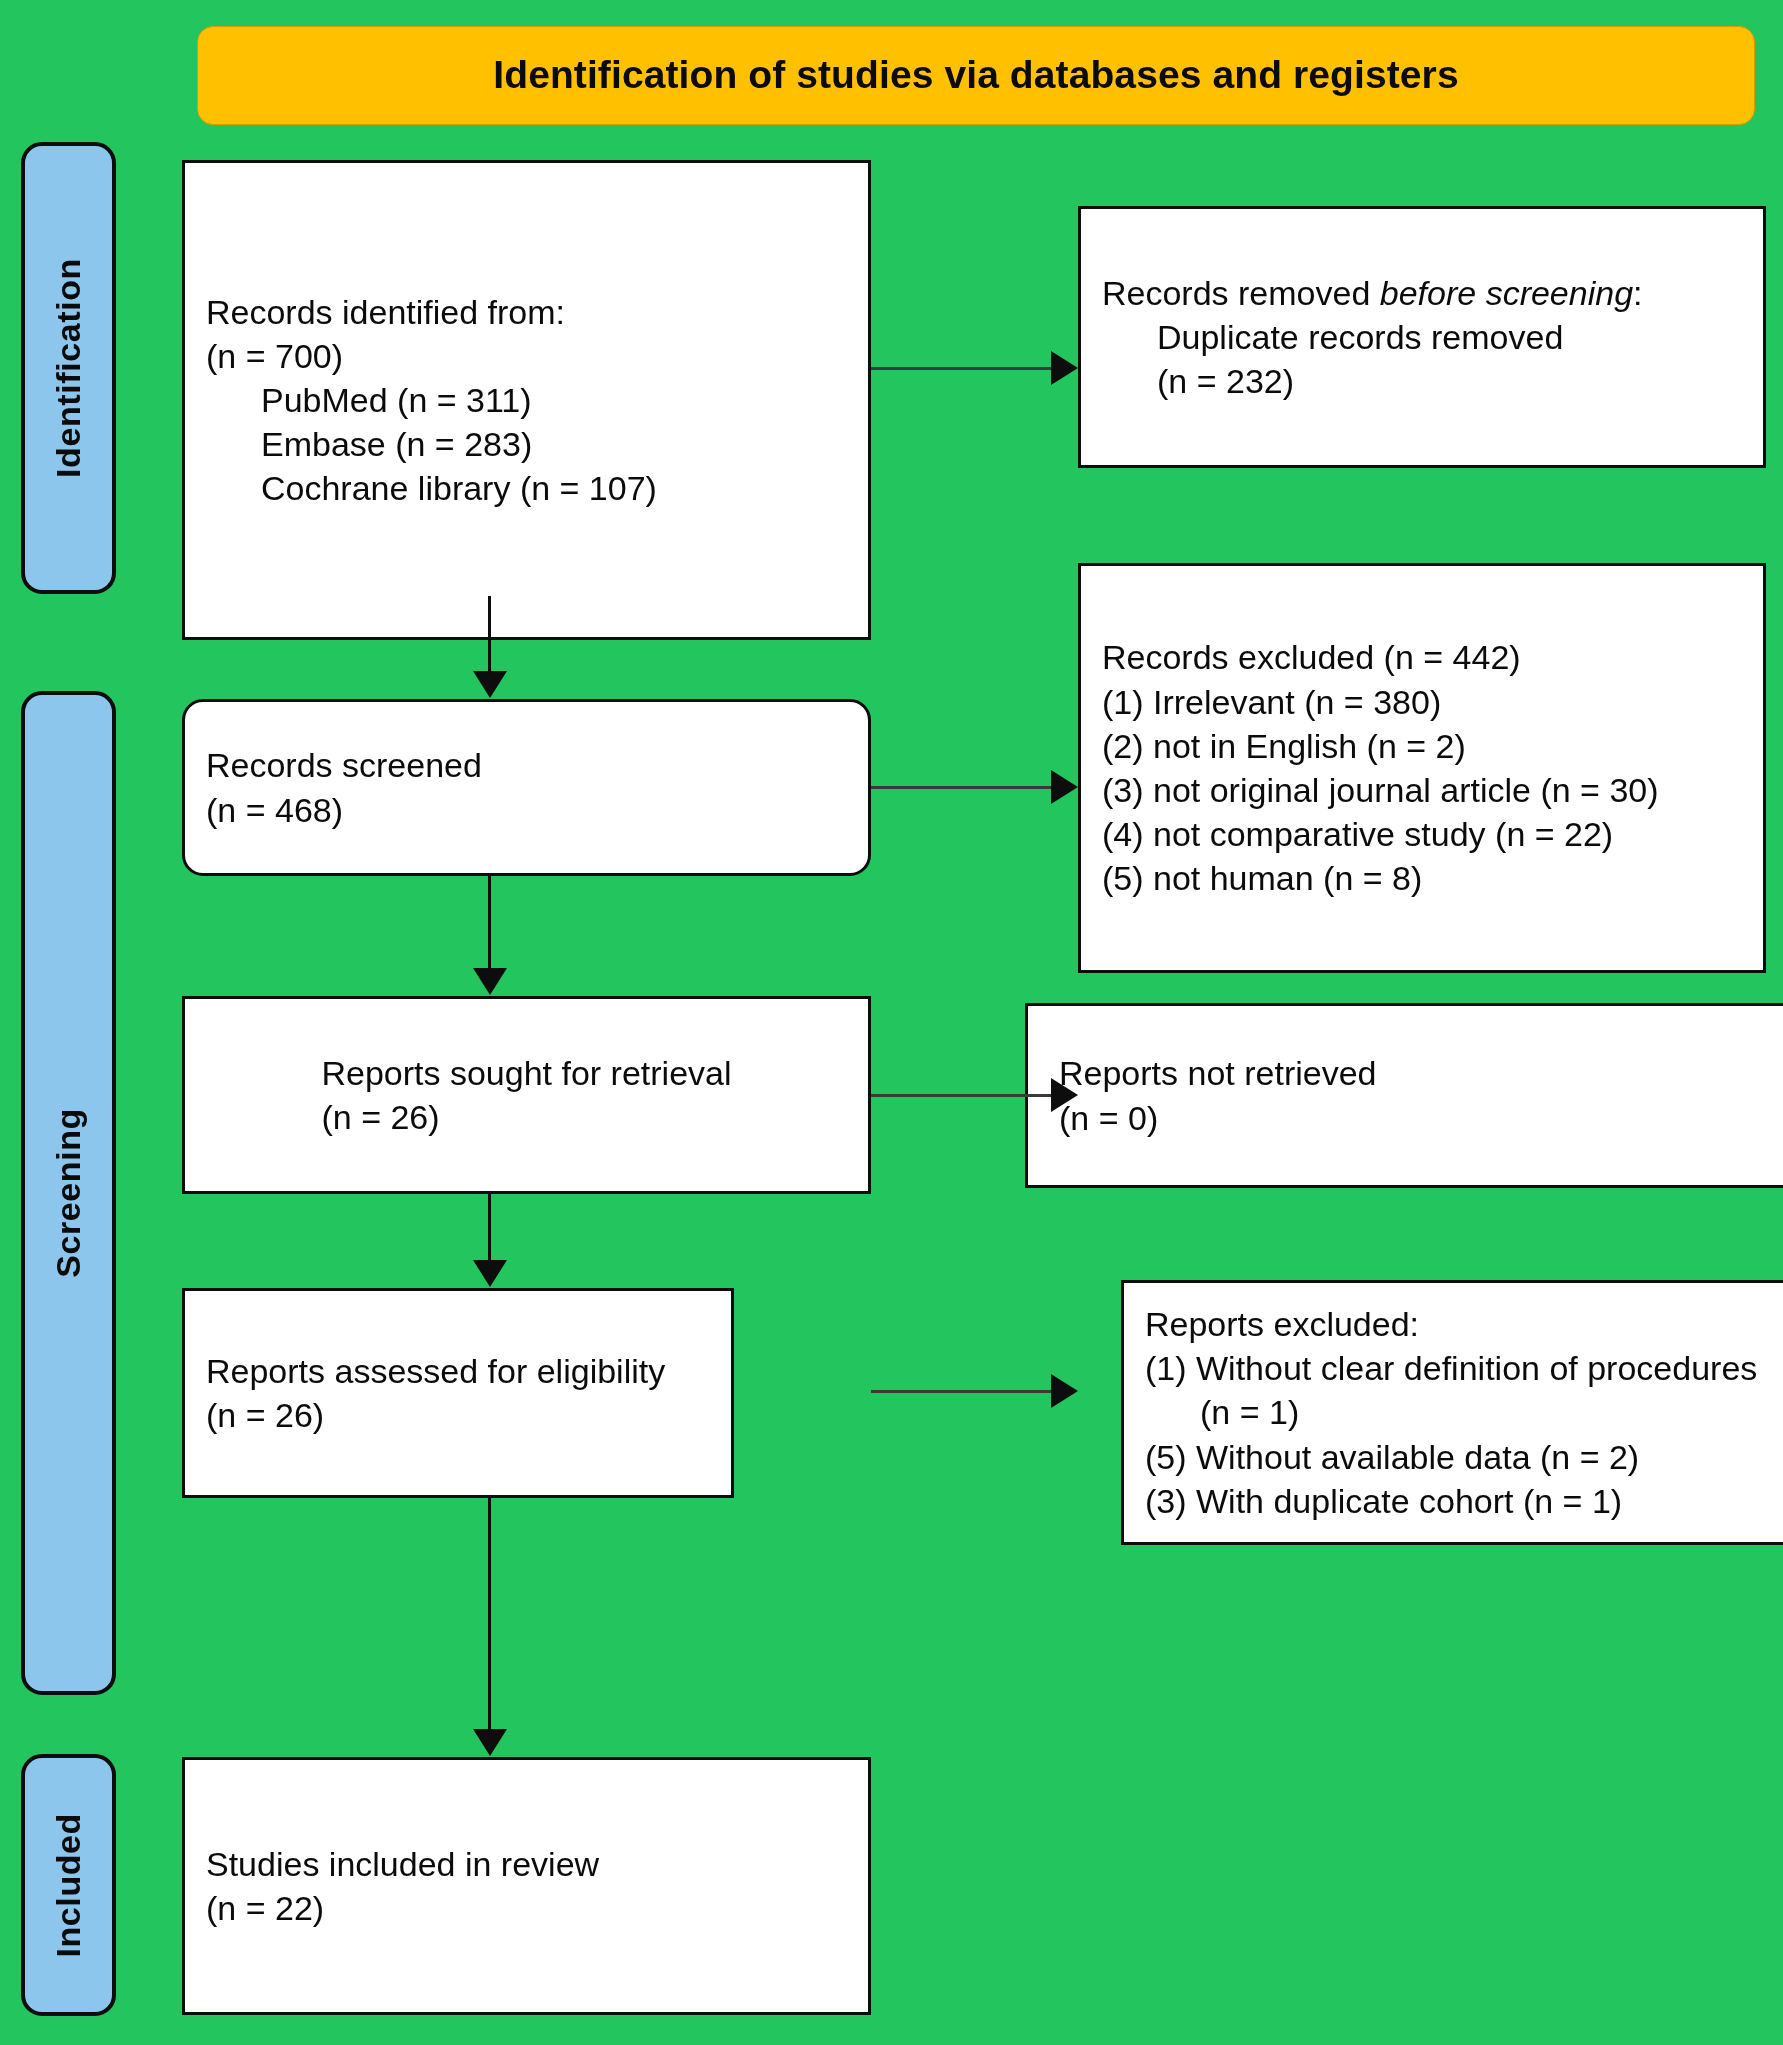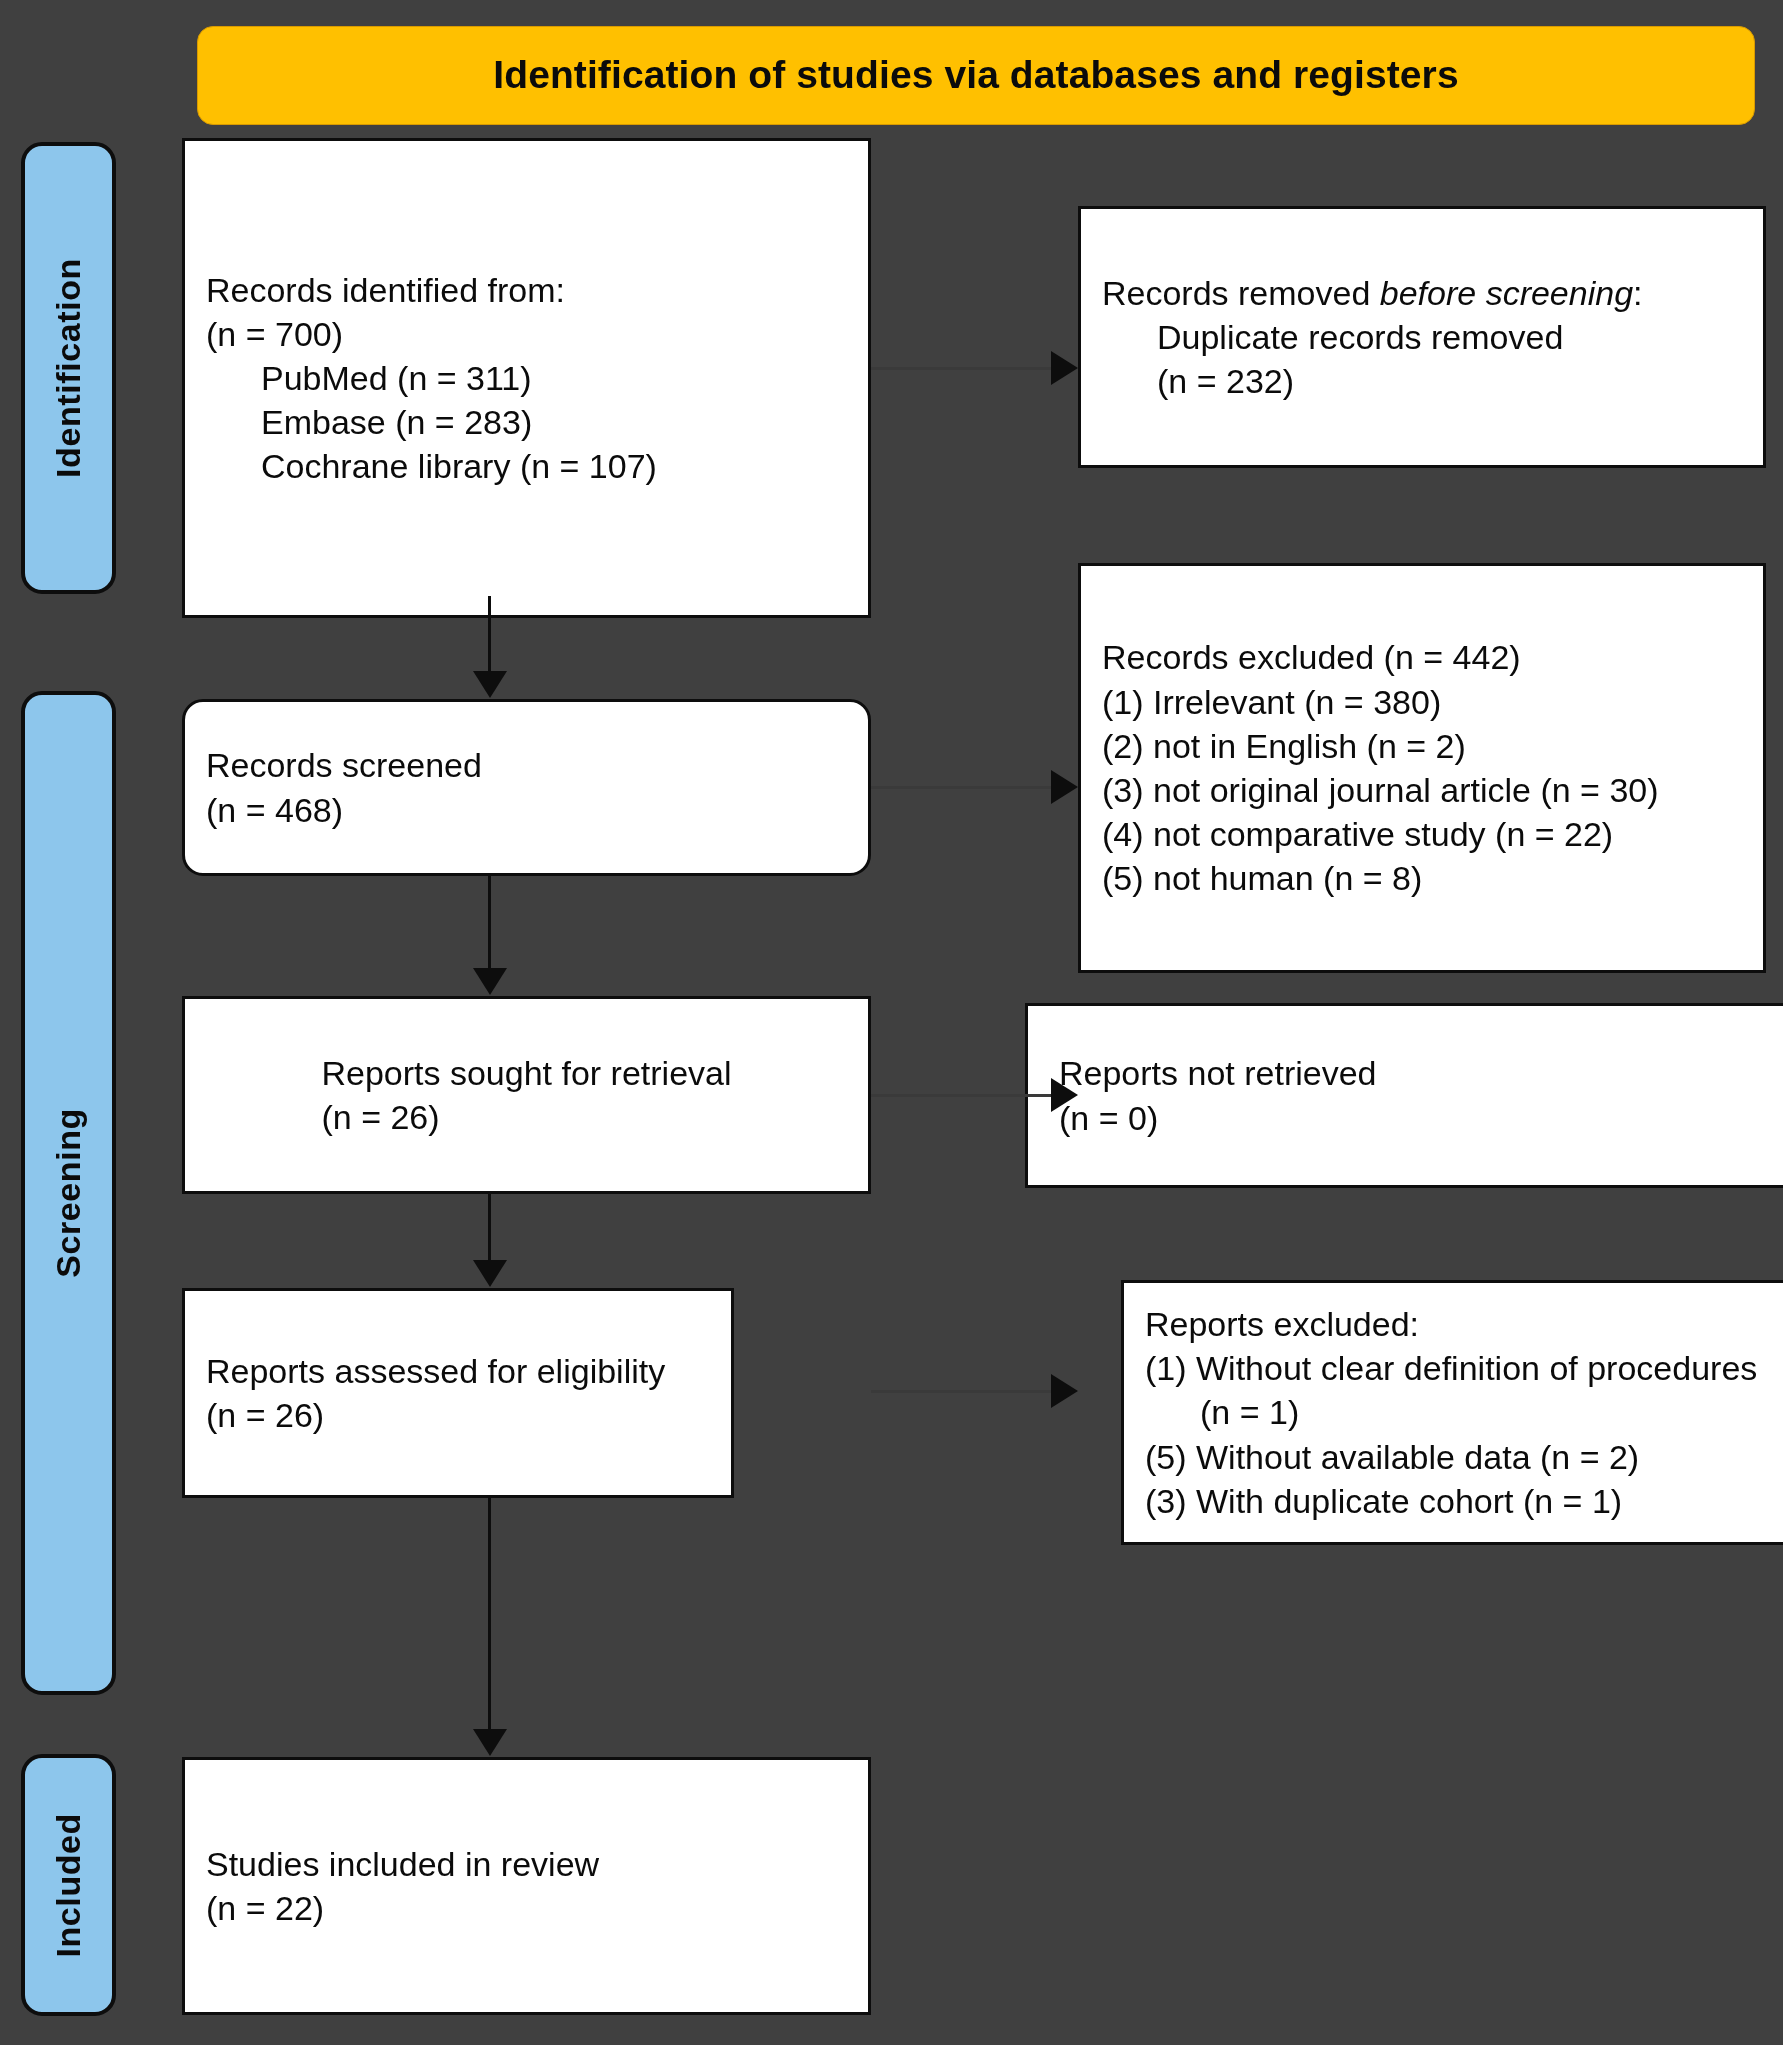--- a/index.html
+++ b/index.html
@@ -5,21 +5,21 @@
 <style>
   html, body {
     margin: 0;
     padding: 0;
     background: #ffffff;
   }
   #canvas {
     position: relative;
     width: 1784px;
     height: 2046px;
-    background: #404040;
+    background: #22c55e;
     font-family: "Liberation Sans", "DejaVu Sans", sans-serif;
     overflow: hidden;
   }
 
   
   .banner {
     position: absolute;
     left: 197px;
     top: 26px;
     width: 1558px;
@@ -83,21 +83,21 @@
   }
   .line { white-space: pre-wrap; }
   .line.indent { padding-left: 55px; }
   .line.hang {
     padding-left: 55px;
     text-indent: -55px;
   }
   .ital { font-style: italic; }
 
   
-  #box-identified   { left: 182px;  top: 138px;  width: 689px; height: 480px; justify-content: center; }
+  #box-identified   { left: 182px;  top: 160px;  width: 689px; height: 480px; justify-content: center; }
   #box-removed      { left: 1078px; top: 206px;  width: 688px; height: 262px; }
   #box-screened     { left: 182px;  top: 699px; width: 689px; height: 177px; border-radius: 21px; }
   #box-excluded     { left: 1078px; top: 563px;  width: 688px; height: 410px; }
   #box-sought       { left: 182px;  top: 996px; width: 689px; height: 198px; align-items: center; }
   #box-notretrieved { left: 1025px; top: 1003px; width: 804px; height: 185px; padding-left: 10px; }
   #box-assessed     { left: 182px;  top: 1288px; width: 552px; height: 210px; }
   #box-repexcluded  { left: 1078px; top: 1280px; width: 688px; height: 265px; margin-left: 43px; }
   #box-included     { left: 182px;  top: 1757px; width: 689px; height: 258px; }
 
   

